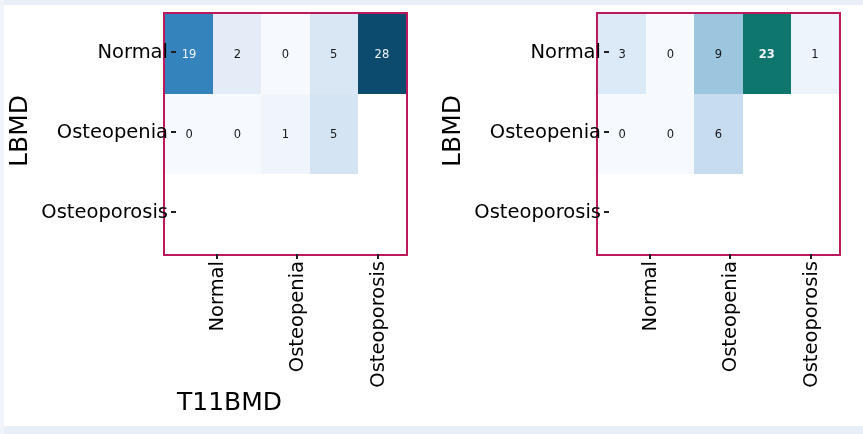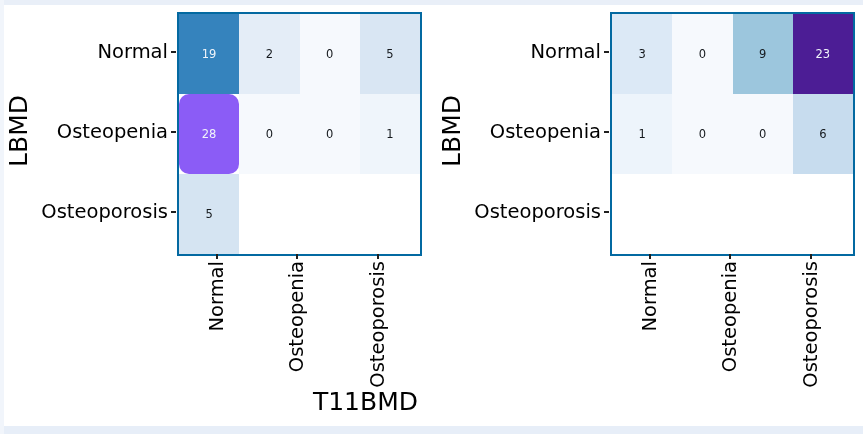--- a/index.html
+++ b/index.html
@@ -5,60 +5,60 @@
   html,body{margin:0;padding:0;background:#ffffff;}
   .figure{
     position:relative;width:863px;height:434px;background:#ffffff;overflow:hidden;
     font-family:"DejaVu Sans","Liberation Sans",sans-serif;color:#000;
   }
   .strip-top{position:absolute;left:0;top:0;width:863px;height:5px;}
   .strip-bottom{position:absolute;left:0;bottom:0;width:863px;height:8px;}
   .strip-left{position:absolute;left:0;top:0;width:4px;height:434px;}
   .subplot{position:absolute;top:0;width:431px;height:434px;}
   .matrix{
-    position:absolute;left:177px;top:12px;width:241px;height:240px;
-    border:2px solid #0369a1;box-sizing:content-box;
-    display:grid;grid-template-columns:repeat(4,1fr);grid-template-rows:repeat(3,1fr);
+    position:absolute;left:163px;top:12px;width:241px;height:240px;
+    border:2px solid #be185d;box-sizing:content-box;
+    display:grid;grid-template-columns:repeat(5,1fr);grid-template-rows:repeat(3,1fr);
   }
   .cell{display:flex;align-items:center;justify-content:center;font-size:11.5px;}
   .yticklab{
     position:absolute;left:0;width:168px;text-align:right;font-size:19.5px;
     line-height:24px;white-space:nowrap;color:#000;
   }
   .ytick{position:absolute;left:171px;width:5px;height:2px;background:#1f1f1f;}
   .xtick{position:absolute;top:254px;width:2px;height:5px;background:#1f1f1f;}
   .xticklab{
     position:absolute;top:261px;writing-mode:vertical-rl;transform:rotate(180deg);
     font-size:19.5px;line-height:22px;white-space:nowrap;color:#000;
   }
   .ylabel{
     position:absolute;left:5px;top:95px;writing-mode:vertical-rl;transform:rotate(180deg);
     font-size:25px;line-height:28px;color:#000;
   }
   .xlabel{
-    position:absolute;left:177px;top:387px;width:241px;text-align:right;
+    position:absolute;left:177px;top:387px;width:241px;text-align:left;
     font-size:25px;color:#000;
   }
 </style>
 </head>
 <body>
 
 <div class="figure">
   <div class="strip-top" style="background: rgb(233, 239, 248);"></div>
   <div class="strip-bottom" style="background: rgb(231, 238, 248);"></div>
   <div class="strip-left" style="background: rgb(241, 245, 251);"></div>
 
   <div class="subplot" style="left:0;">
     <div class="ylabel">LBMD</div>
     <div class="matrix">
         <div class="cell" style="background: rgb(53, 131, 189); color: rgb(240, 244, 250);">19</div>
         <div class="cell" style="background: rgb(228, 237, 247); color: rgb(21, 25, 29);">2</div>
         <div class="cell" style="background: rgb(246, 249, 253); color: rgb(21, 25, 29);">0</div>
         <div class="cell" style="background: rgb(217, 230, 243); color: rgb(21, 25, 29);">5</div>
-        <div class="cell" style="background: #8b5cf6; color: rgb(240, 244, 250); border-radius: 10px;">28</div>
+        <div class="cell" style="background: #0c4a6e; color: rgb(240, 244, 250);">28</div>
         <div class="cell" style="background: rgb(246, 249, 253); color: rgb(21, 25, 29);">0</div>
         <div class="cell" style="background: rgb(246, 249, 253); color: rgb(21, 25, 29);">0</div>
         <div class="cell" style="background: rgb(239, 245, 251); color: rgb(21, 25, 29);">1</div>
         <div class="cell" style="background: rgb(213, 228, 242); color: rgb(21, 25, 29);">5</div>
       </div>
     <div class="xlabel">T11BMD</div>
   <div class="yticklab" style="top: 40px;">Normal</div>
       <div class="ytick" style="top: 51px;"></div>
       <div class="yticklab" style="top: 120px;">Osteopenia</div>
       <div class="ytick" style="top: 131px;"></div>
@@ -71,21 +71,21 @@
       <div class="xticklab" style="left: 366.825px;">Osteoporosis</div>
       <div class="xtick" style="left: 376.825px;"></div>
     </div>
 
   <div class="subplot" style="left:433px;">
     <div class="ylabel">LBMD</div>
     <div class="matrix">
         <div class="cell" style="background: rgb(220, 233, 246); color: rgb(21, 25, 29);">3</div>
         <div class="cell" style="background: rgb(246, 249, 253); color: rgb(21, 25, 29);">0</div>
         <div class="cell" style="background: rgb(156, 198, 221); color: rgb(21, 25, 29);">9</div>
-        <div class="cell" style="background: #4c1d95; color: rgb(240, 244, 250);">23</div>
+        <div class="cell" style="background: #0f766e; color: rgb(240, 244, 250); font-weight: bold;">23</div>
         <div class="cell" style="background: rgb(237, 244, 251); color: rgb(21, 25, 29);">1</div>
         <div class="cell" style="background: rgb(246, 249, 253); color: rgb(21, 25, 29);">0</div>
         <div class="cell" style="background: rgb(246, 249, 253); color: rgb(21, 25, 29);">0</div>
         <div class="cell" style="background: rgb(199, 220, 238); color: rgb(21, 25, 29);">6</div>
       </div>
   <div class="yticklab" style="top: 40px;">Normal</div>
       <div class="ytick" style="top: 51px;"></div>
       <div class="yticklab" style="top: 120px;">Osteopenia</div>
       <div class="ytick" style="top: 131px;"></div>
       <div class="yticklab" style="top: 200px;">Osteoporosis</div>

